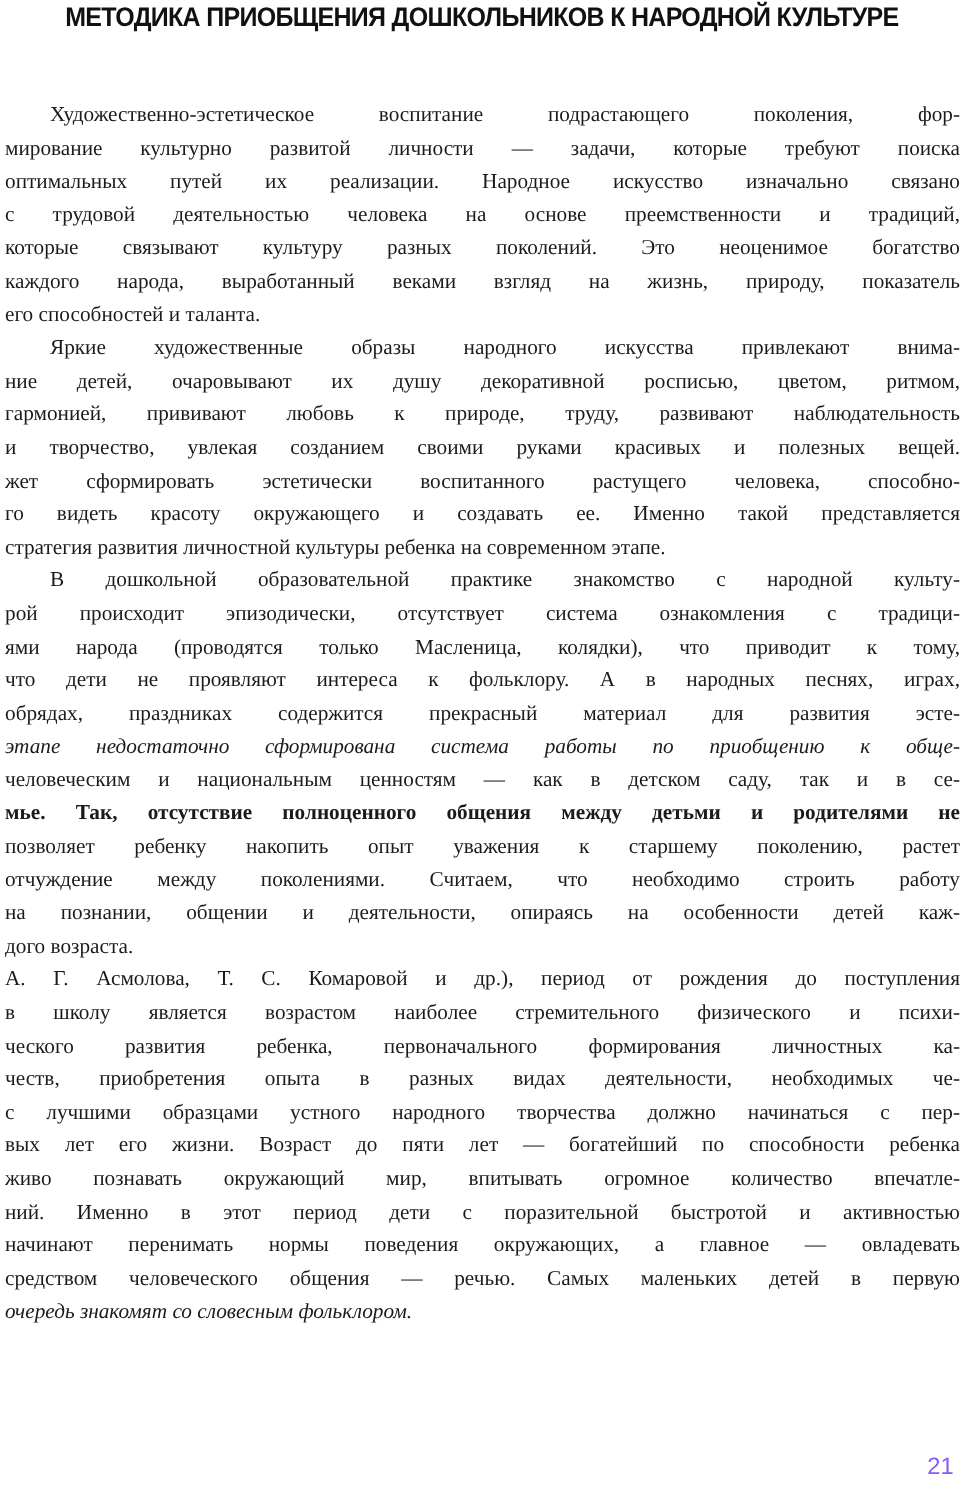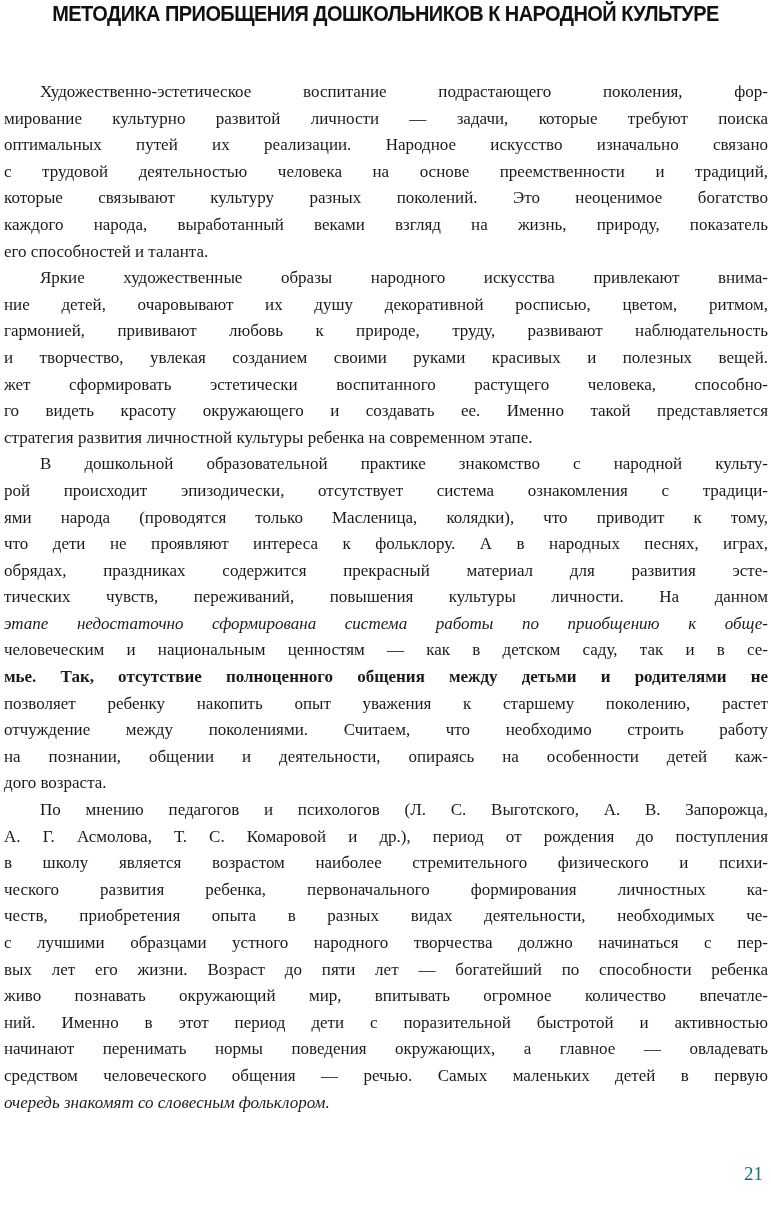--- a/index.html
+++ b/index.html
@@ -17,21 +17,21 @@
   .line {
     display: block; height: 26.6px; white-space: nowrap;
     text-align: justify; text-align-last: justify; overflow: visible;
   }
   .line.last { text-align: left; text-align-last: left; }
   .line.indent { padding-left: 36px; }
   .line .inner { display: inline-block; width: 100%; text-align: justify; text-align-last: justify; white-space: normal; transform-origin: left; }
   .line.last .inner { text-align-last: left; }
   .page-number {
     position: absolute; right: 8px; top: 1163px;
-    font-family: Liberation Serif, serif; font-size: 19px; color: #0f766e;
+    font-family: Liberation Sans, sans-serif; font-size: 19px; color: #8b5cf6;
   }
 </style>
 </head>
 <body>
 
 <div class="header">МЕТОДИКА ПРИОБЩЕНИЯ ДОШКОЛЬНИКОВ К НАРОДНОЙ КУЛЬТУРЕ</div>
 
 <div class="body-text" id="body-text">
     <div>
       <span class="line indent"><span class="inner" style="white-space: normal; width: 100%;">Художественно-эстетическое воспитание подрастающего поколения, фор-</span></span>
@@ -50,31 +50,29 @@
       <span class="line"><span class="inner" style="white-space: normal; width: 100%;">жет сформировать эстетически воспитанного растущего человека, способно-</span></span>
       <span class="line"><span class="inner" style="white-space: normal; width: 100%;">го видеть красоту окружающего и создавать ее. Именно такой представляется</span></span>
       <span class="line last"><span class="inner" style="white-space: nowrap; width: auto;">стратегия развития личностной культуры ребенка на современном этапе.</span></span>
     </div>
     <div>
       <span class="line indent"><span class="inner" style="white-space: normal; width: 100%;">В дошкольной образовательной практике знакомство с народной культу-</span></span>
       <span class="line"><span class="inner" style="white-space: normal; width: 100%;">рой происходит эпизодически, отсутствует система ознакомления с традици-</span></span>
       <span class="line"><span class="inner" style="white-space: normal; width: 100%;">ями народа (проводятся только Масленица, колядки), что приводит к тому,</span></span>
       <span class="line"><span class="inner" style="white-space: normal; width: 100%;">что дети не проявляют интереса к фольклору. А в народных песнях, играх,</span></span>
       <span class="line"><span class="inner" style="white-space: normal; width: 100%;">обрядах, праздниках содержится прекрасный материал для развития эсте-</span></span>
-      <span class="line"><span class="inner" style="white-space: normal; width: 100%;">тических чувств, переживаний, повышения культуры личности. На данном</span></span>
       <span class="line"><span class="inner" style="white-space: normal; width: 100%; font-style: italic;">этапе недостаточно сформирована система работы по приобщению к обще-</span></span>
       <span class="line"><span class="inner" style="white-space: normal; width: 100%;">человеческим и национальным ценностям — как в детском саду, так и в се-</span></span>
       <span class="line"><span class="inner" style="white-space: normal; width: 100%; font-weight: bold;">мье. Так, отсутствие полноценного общения между детьми и родителями не</span></span>
       <span class="line"><span class="inner" style="white-space: normal; width: 100%;">позволяет ребенку накопить опыт уважения к старшему поколению, растет</span></span>
       <span class="line"><span class="inner" style="white-space: normal; width: 100%;">отчуждение между поколениями. Считаем, что необходимо строить работу</span></span>
       <span class="line"><span class="inner" style="white-space: normal; width: 100%;">на познании, общении и деятельности, опираясь на особенности детей каж-</span></span>
       <span class="line last"><span class="inner" style="white-space: nowrap; width: auto;">дого возраста.</span></span>
     </div>
     <div>
-      <span class="line indent"><span class="inner" style="white-space: normal; width: 100%;">По мнению педагогов и психологов (Л. С. Выготского, А. В. Запорожца,</span></span>
       <span class="line"><span class="inner" style="white-space: normal; width: 100%;">А. Г. Асмолова, Т. С. Комаровой и др.), период от рождения до поступления</span></span>
       <span class="line"><span class="inner" style="white-space: normal; width: 100%;">в школу является возрастом наиболее стремительного физического и психи-</span></span>
       <span class="line"><span class="inner" style="white-space: normal; width: 100%;">ческого развития ребенка, первоначального формирования личностных ка-</span></span>
       <span class="line"><span class="inner" style="white-space: normal; width: 100%;">честв, приобретения опыта в разных видах деятельности, необходимых че-</span></span>
       <span class="line"><span class="inner" style="white-space: normal; width: 100%;">с лучшими образцами устного народного творчества должно начинаться с пер-</span></span>
       <span class="line"><span class="inner" style="white-space: normal; width: 100%;">вых лет его жизни. Возраст до пяти лет — богатейший по способности ребенка</span></span>
       <span class="line"><span class="inner" style="white-space: normal; width: 100%;">живо познавать окружающий мир, впитывать огромное количество впечатле-</span></span>
       <span class="line"><span class="inner" style="white-space: normal; width: 100%;">ний. Именно в этот период дети с поразительной быстротой и активностью</span></span>
       <span class="line"><span class="inner" style="white-space: normal; width: 100%;">начинают перенимать нормы поведения окружающих, а главное — овладевать</span></span>
       <span class="line"><span class="inner" style="white-space: normal; width: 100%;">средством человеческого общения — речью. Самых маленьких детей в первую</span></span>

